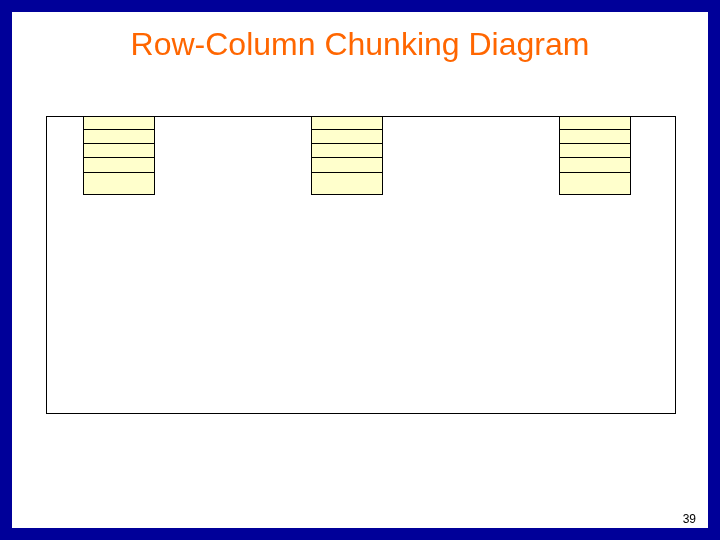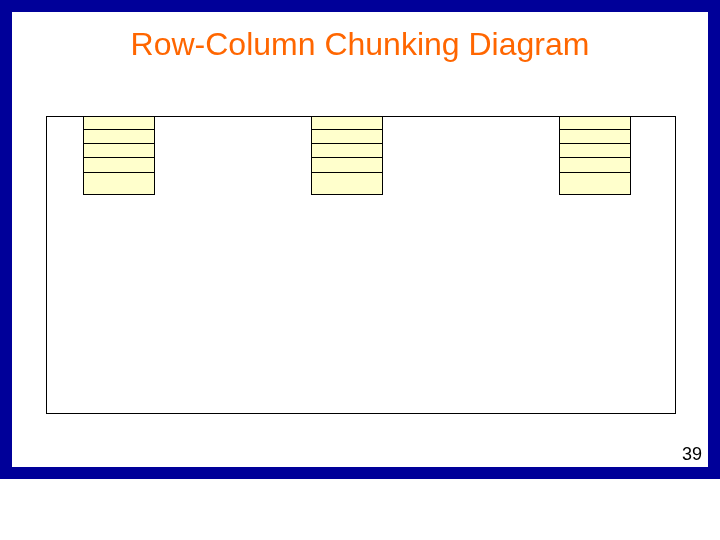--- a/index.html
+++ b/index.html
@@ -7,21 +7,21 @@
     padding: 0;
     width: 720px;
     height: 540px;
     background: #fff;
     font-family: Arial, Helvetica, sans-serif;
   }
   .slide {
     position: relative;
     box-sizing: border-box;
     width: 720px;
-    height: 479px;
+    height: 540px;
     background: #fff;
     border: 12px solid #000099;
   }
   .title {
     position: absolute;
     top: 14px;
     left: 0;
     right: 0;
     text-align: center;
     font-size: 32px;
@@ -46,23 +46,23 @@
     box-sizing: border-box;
     width: 72px;
     border: 1px solid #000;
     border-top: 0;
   }
   .cell:first-child {
     border-top: 1px solid #000;
   }
   .pageno {
     position: absolute;
-    right: 6px;
+    right: 12px;
     bottom: 2px;
-    font-size: 18px;
+    font-size: 12px;
     color: #000;
   }
 </style>
 </head>
 <body>
 
 <div class="slide">
   <div class="title">Row-Column Chunking Diagram</div>
 
   <div class="frame">

